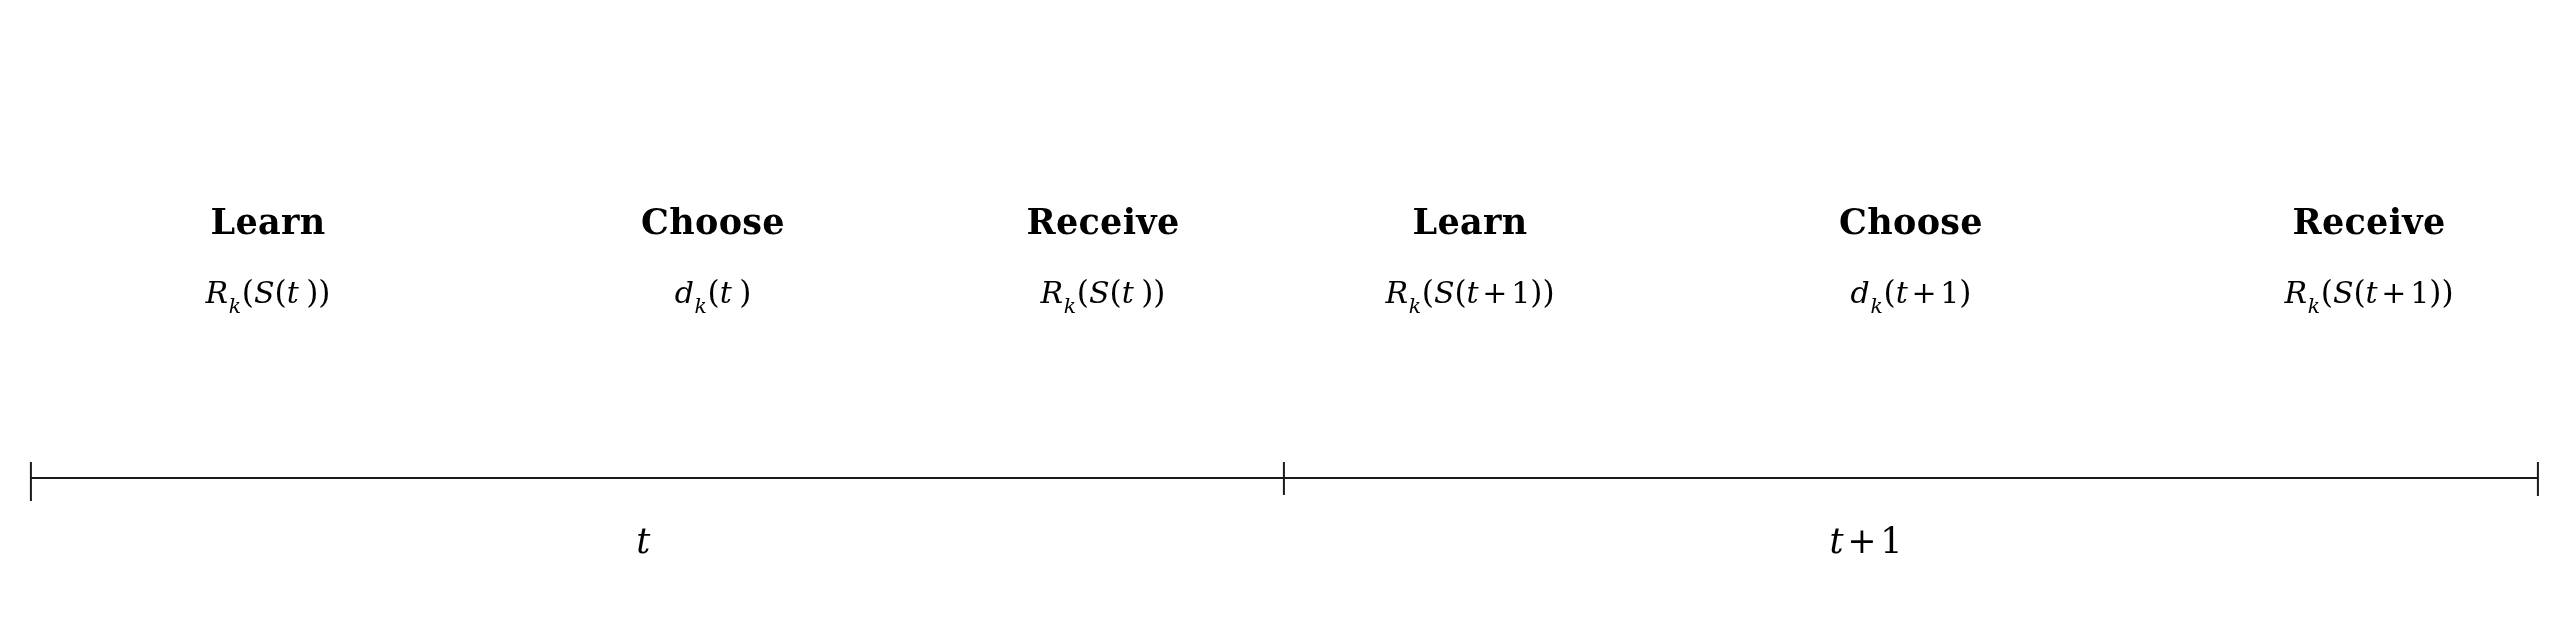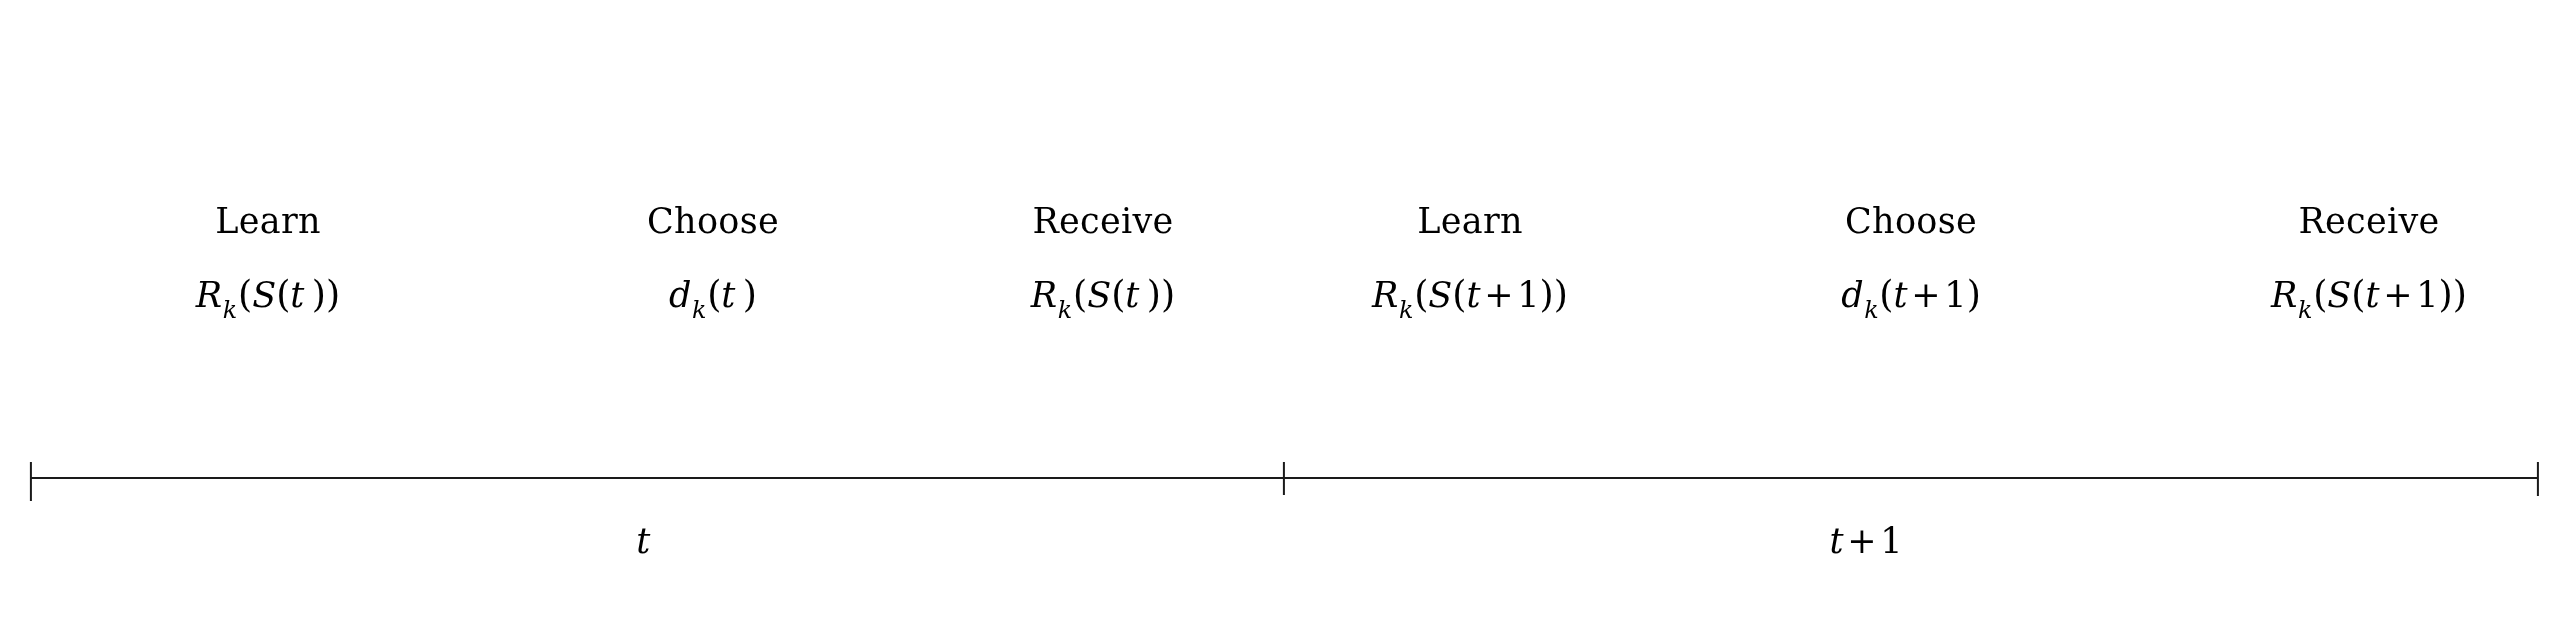--- a/index.html
+++ b/index.html
@@ -22,27 +22,27 @@
   .event-col {
     position: absolute;
     transform: translateX(-50%);
     text-align: center;
     white-space: nowrap;
   }
 
   .event-label {
     font-size: 35px;
     line-height: 1;
-    font-weight: 400;
+    font-weight: 700;
     letter-spacing: 0.3px;
   }
 
   .event-formula {
     margin-top: 38px;
-    font-size: 35px;
+    font-size: 30px;
     line-height: 1;
     font-style: italic;
     white-space: nowrap;
   }
 
   
   .mi { font-style: italic; }
   .mn { font-style: normal; }
   .mo {
     font-style: normal;

